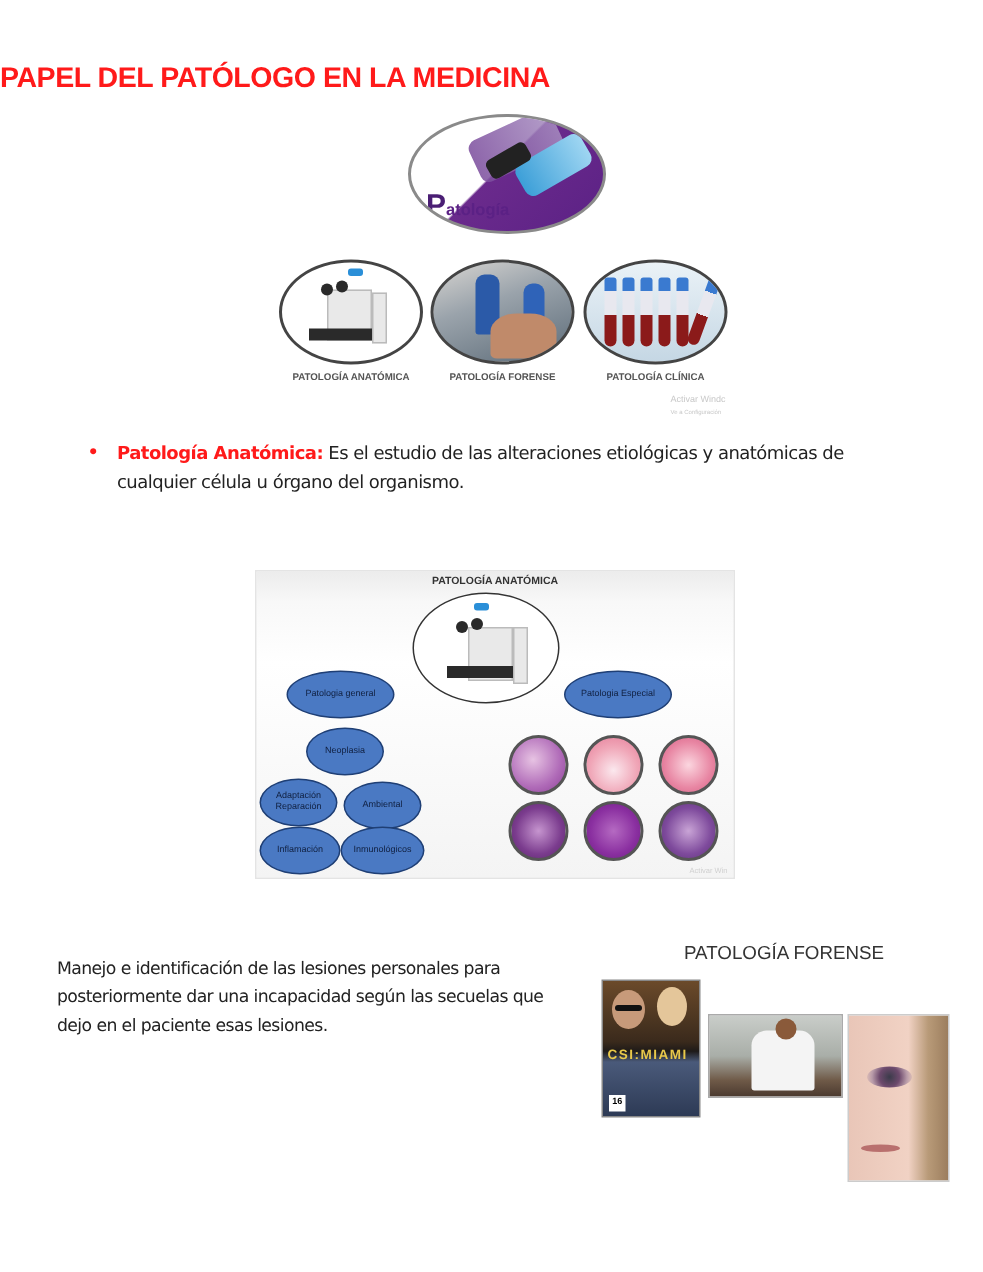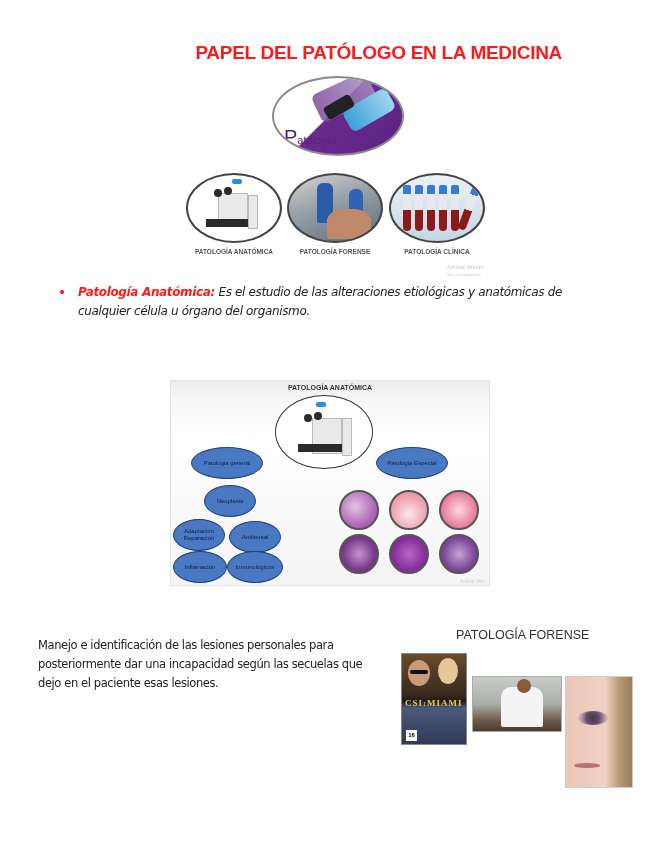--- a/index.html
+++ b/index.html
@@ -1,36 +1,36 @@
 <!DOCTYPE html>
 <html><head>
 <meta charset="utf-8">
 <style>
   * { box-sizing: border-box; margin: 0; padding: 0; }
   html, body { width: 655px; height: 848px; background: #ffffff; overflow: hidden; }
   body { position: relative; font-family: "DejaVu Sans", sans-serif; color: #222; }
 
   .title {
-    position: absolute; left: 0; top: 42px; width: 562px; text-align: right;
+    position: absolute; left: 0; top: 42px; width: 562px; text-align: left;
     font-family: "Liberation Sans", sans-serif; font-weight: bold; font-size: 19px;
     color: #ff1a1a; letter-spacing: -0.3px;
   }
 
   
   .logo {
     position: absolute; left: 272px; top: 76px; width: 132px; height: 80px;
     border-radius: 50%; border: 2px solid #8a8a8a; overflow: hidden;
     background: linear-gradient(135deg, #ffffff 0%, #ffffff 45%, #6a2a8c 46%, #5b2185 100%);
   }
   .logo .streak1 { position:absolute; left: 40px; top: 4px; width: 60px; height: 30px;
     background: linear-gradient(90deg,#7a4b9c,#a78dc0); transform: rotate(-25deg); border-radius: 6px; opacity:.85;}
   .logo .streak2 { position:absolute; left: 70px; top: 20px; width: 50px; height: 24px;
     background: linear-gradient(90deg,#3c9fd8,#9fd6f2); transform: rotate(-30deg); border-radius: 6px;}
   .logo .hand { position:absolute; left: 50px; top: 22px; width: 30px; height: 14px; background:#222; transform: rotate(-30deg); border-radius: 4px;}
-  .logo .brand { position:absolute; left: 10px; top: 48px; font-family: "Liberation Sans", sans-serif; font-weight: normal;
+  .logo .brand { position:absolute; left: 10px; top: 48px; font-family: "Liberation Sans", sans-serif; font-weight: bold;
     font-size: 11px; color:#5b2185; }
   .logo .brand .p { font-size: 20px; color:#4a1e74; }
 
   
   .types { position: absolute; left: 186px; top: 173px; width: 300px; height: 90px; }
   .type-item { position: absolute; top: 0; width: 96px; text-align: center; }
   .type-oval {
     width: 96px; height: 70px; border-radius: 50%; border: 2px solid #444; overflow: hidden; margin: 0 auto;
     position: relative;
   }
@@ -46,21 +46,21 @@
 
   .forense-fig1 { position:absolute; left: 28px; top: 8px; width: 16px; height: 40px; background:#2b5aa8; border-radius: 6px 6px 2px 2px;}
   .forense-fig2 { position:absolute; left: 60px; top: 14px; width: 14px; height: 34px; background:#2f63b8; border-radius: 6px 6px 2px 2px;}
   .forense-feet { position:absolute; left: 38px; top: 34px; width: 44px; height: 30px; background:#c08a6a; border-radius: 40% 40% 10% 10%;}
   .tube { position:absolute; top: 10px; width: 8px; height: 46px; border-radius: 2px 2px 4px 4px; background: linear-gradient(180deg,#3a7ad0 0 20%, #e8e8ef 20% 55%, #8b1a1a 55% 100%); }
 
   .watermark1 { position:absolute; left: 447px; top: 263px; font-family:"Liberation Sans",sans-serif; font-size:6px; color:#c8c8c8; line-height: 8px;}
   .watermark1 .small { font-size: 4px; }
 
   
-  .bullets { position: absolute; left: 58px; top: 283px; width: 540px; list-style: none; font-style: italic; }
+  .bullets { position: absolute; left: 58px; top: 293px; width: 540px; list-style: none; }
   .bullets li { position: relative; padding-left: 20px; font-size: 12px; line-height: 19px; color:#222; font-family: "DejaVu Sans", sans-serif; letter-spacing: -0.35px; }
   .bullets li::before { content: "•"; position: absolute; left: 0; top: 0; color: #ff1a1a; font-size: 14px; }
   .bullets .term { color: #ff1a1a; font-weight: bold; }
 
   
   .slide {
     position: absolute; left: 170px; top: 380px; width: 320px; height: 206px;
     background: linear-gradient(180deg,#ececec 0%,#f8f8f8 10%,#ffffff 30%,#f4f4f4 100%);
     border: 1px solid #e4e4e4; overflow: hidden;
   }
@@ -78,21 +78,21 @@
   .t4 { background: radial-gradient(circle at 50% 50%, #c695cf 0%, #7b3c8e 60%, #5a266b 100%); }
   .t5 { background: radial-gradient(circle at 50% 50%, #b56ac2 0%, #8a2fa0 60%, #6c1f82 100%); }
   .t6 { background: radial-gradient(circle at 50% 50%, #c9a4d6 0%, #7e4a9c 60%, #5c3278 100%); }
   .slide-wm { position:absolute; right: 4px; bottom: 1px; font-family:"Liberation Sans",sans-serif; font-size: 5px; color:#d0d0d0; }
 
   
   .forense-text { position:absolute; left: 38px; top: 636px; width: 340px; font-size: 11.5px; line-height: 19px; color:#222; letter-spacing: -0.4px; font-family: "DejaVu Sans", sans-serif; }
   .forense-heading { position:absolute; left: 456px; top: 628px; font-family:"Liberation Sans",sans-serif; font-size: 12.5px; color:#333; }
   .csi { position:absolute; left: 401px; top: 653px; width: 66px; height: 92px; border: 1px solid #888; overflow:hidden;
     background: linear-gradient(180deg,#6b4a2a 0%,#3a2a1c 45%,#1e1a18 52%,#4a5a7a 60%,#2d3a55 100%); }
-  .csi .logo-text { position:absolute; left: 3px; top: 44px; font-family:Liberation Serif, serif; font-weight:bold; font-size: 9px; color:#e8c84a; letter-spacing: 1px;}
+  .csi .logo-text { position:absolute; left: 3px; top: 44px; font-family:Liberation Sans, sans-serif; font-weight:bold; font-size: 9px; color:#e8c84a; letter-spacing: 1px;}
   .csi .rating { position:absolute; left: 4px; top: 76px; width: 11px; height: 11px; background:#fff; color:#000; font-size: 6px; font-weight:bold; text-align:center; line-height: 11px; font-family:"Liberation Sans",sans-serif;}
   .csi .face1 { position:absolute; left: 6px; top: 6px; width: 22px; height: 26px; border-radius: 50%; background:#c79a7a; }
   .csi .face2 { position:absolute; left: 36px; top: 4px; width: 20px; height: 26px; border-radius: 50%; background:#e4c69a; }
   .csi .glasses { position:absolute; left: 8px; top: 16px; width: 18px; height: 4px; background:#111; border-radius:2px;}
   .exam { position:absolute; left: 472px; top: 676px; width: 90px; height: 56px; border: 1px solid #aaa; overflow:hidden;
     background: linear-gradient(180deg,#c9cdc9 0%,#a9aea8 50%,#6f5a48 80%,#4b3a2f 100%); }
   .exam .coat { position:absolute; left: 28px; top: 10px; width: 42px; height: 40px; background:#f4f4f4; border-radius: 10px 10px 2px 2px; }
   .exam .head { position:absolute; left: 44px; top: 2px; width: 14px; height: 14px; border-radius:50%; background:#8a5a3a; }
   .bruise { position:absolute; left: 565px; top: 676px; width: 68px; height: 112px; border: 1px solid #ccc; overflow:hidden;
     background: linear-gradient(90deg,#e9c6b8 0%,#f1d2c4 60%,#b89a78 80%,#9c7e5e 100%); }

